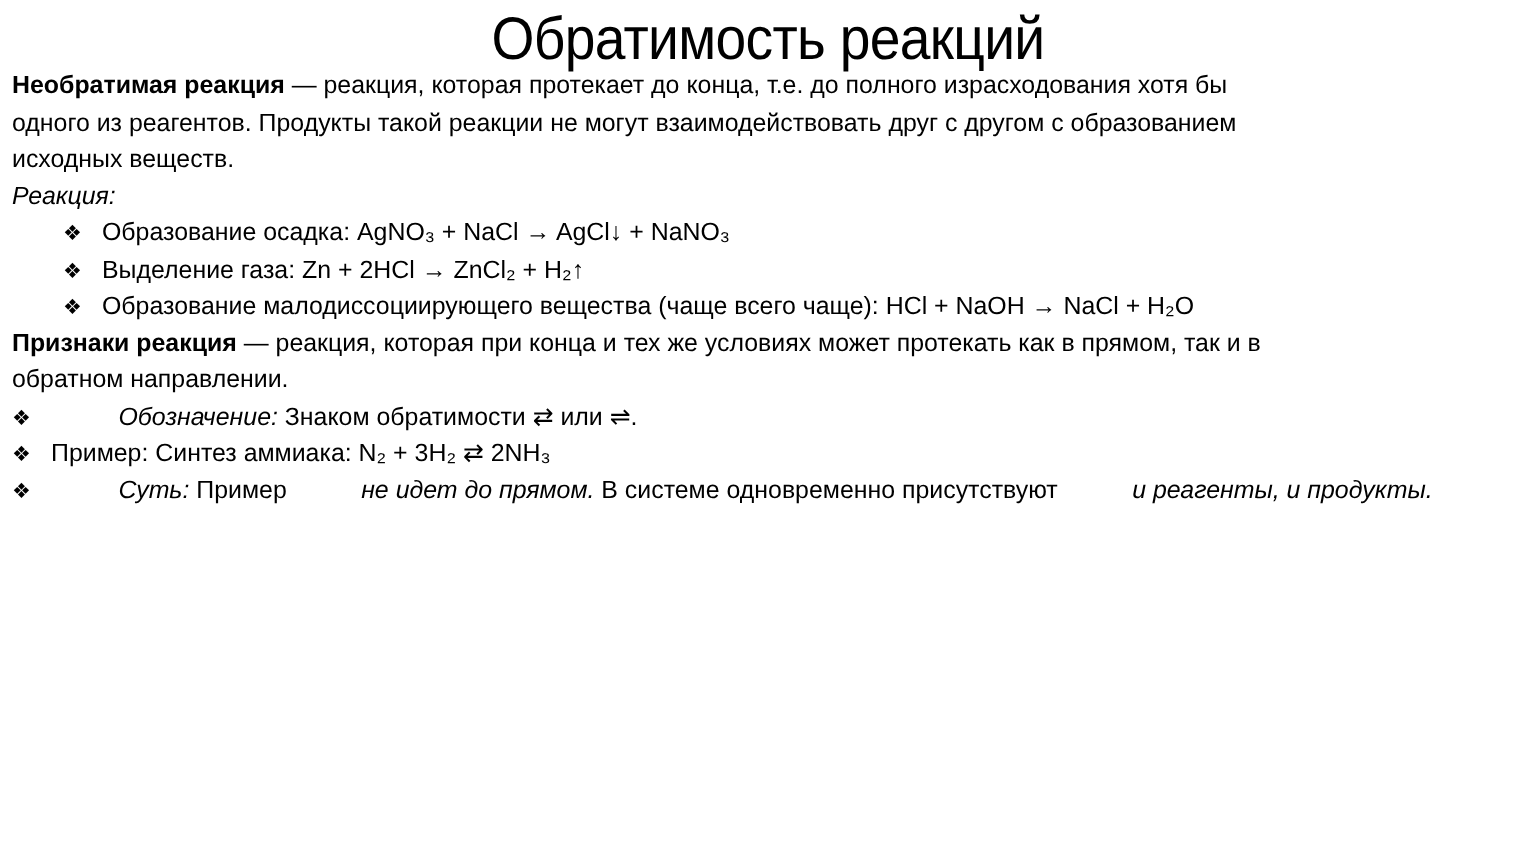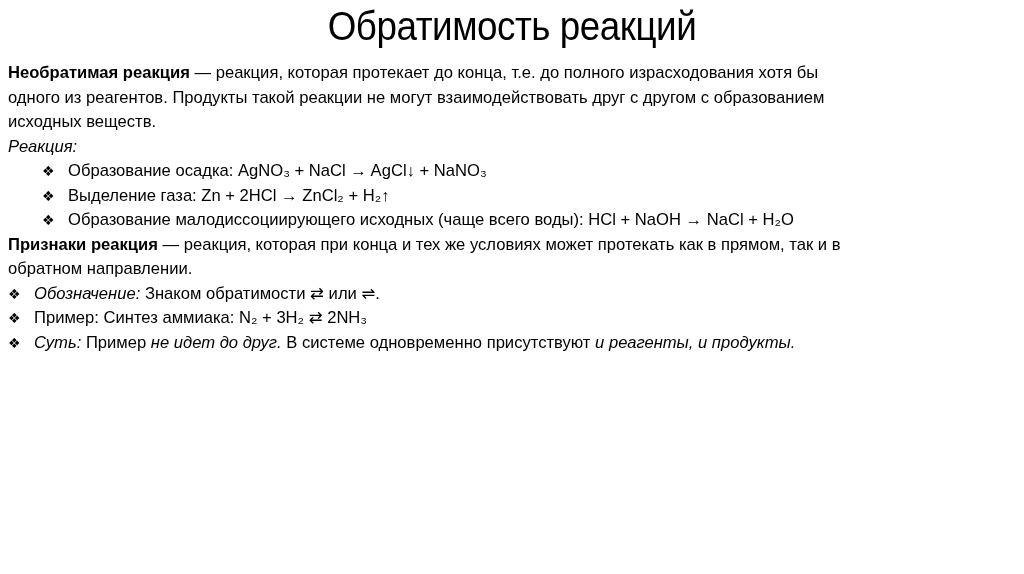--- a/index.html
+++ b/index.html
@@ -7,26 +7,26 @@
       width: 1024px; height: 574px; position: relative; overflow: hidden;
       font-family: "Liberation Sans", "DejaVu Sans", sans-serif;
       color: #000;
     }
     .title {
       position: absolute; left: 0; top: 0; width: 1024px; text-align: center;
       font-size: 40px; line-height: 52px; letter-spacing: -0.5px;
       transform: scaleX(0.92);
     }
     .content {
-      position: absolute; left: 8px; top: 61px; width: 1010px;
+      position: absolute; left: 8px; top: 45px; width: 1010px;
       font-size: 16.6px; line-height: 24.5px;
     }
     .content p { margin: 0; }
     .b { font-weight: bold; }
-    .i { font-style: italic; }
+    .i { font-style: italic; margin-left: 45px; }
     .u { }
     .li { display: flex; align-items: baseline; }
     .li.indent { padding-left: 34px; }
     .bullet { width: 26px; flex: 0 0 26px; font-size: 14px; }
   </style>
 </head>
 <body>
 
 <div class="title">Обратимость реакций</div>
 
@@ -41,33 +41,33 @@
   <div class="li indent">
     <span class="bullet">❖</span>
     <span>Образование осадка: AgNO₃ + NaCl → AgCl↓ + NaNO₃</span>
   </div>
   <div class="li indent">
     <span class="bullet">❖</span>
     <span>Выделение газа: Zn + 2HCl → ZnCl₂ + H₂↑</span>
   </div>
   <div class="li indent">
     <span class="bullet">❖</span>
-    <span>Образование малодиссоциирующего исходных (чаще всего воды): HCl + NaOH → NaCl + H₂O</span>
+    <span>Образование малодиссоциирующего вещества (чаще всего чаще): HCl + NaOH → NaCl + H₂O</span>
   </div>
 
   <p>
     <span class="b">Признаки реакция</span><span> — реакция, которая при конца и тех же условиях может протекать как в прямом, так и в</span>
   </p>
   <p>обратном направлении.</p>
 
   <div class="li">
     <span class="bullet">❖</span>
     <span><span class="i">Обозначение:</span><span> Знаком обратимости ⇄ или ⇌.</span></span>
   </div>
   <div class="li">
     <span class="bullet">❖</span>
     <span><span class="u">Пример:</span><span> Синтез аммиака: N₂ + 3H₂ ⇄ 2NH₃</span></span>
   </div>
   <div class="li">
     <span class="bullet">❖</span>
-    <span><span class="i">Суть:</span><span> Пример </span><span class="i">не идет до друг.</span><span> В системе одновременно присутствуют </span><span class="i">и реагенты, и продукты.</span></span>
+    <span><span class="i">Суть:</span><span> Пример </span><span class="i">не идет до прямом.</span><span> В системе одновременно присутствуют </span><span class="i">и реагенты, и продукты.</span></span>
   </div>
 </div>
 
 </body></html>

